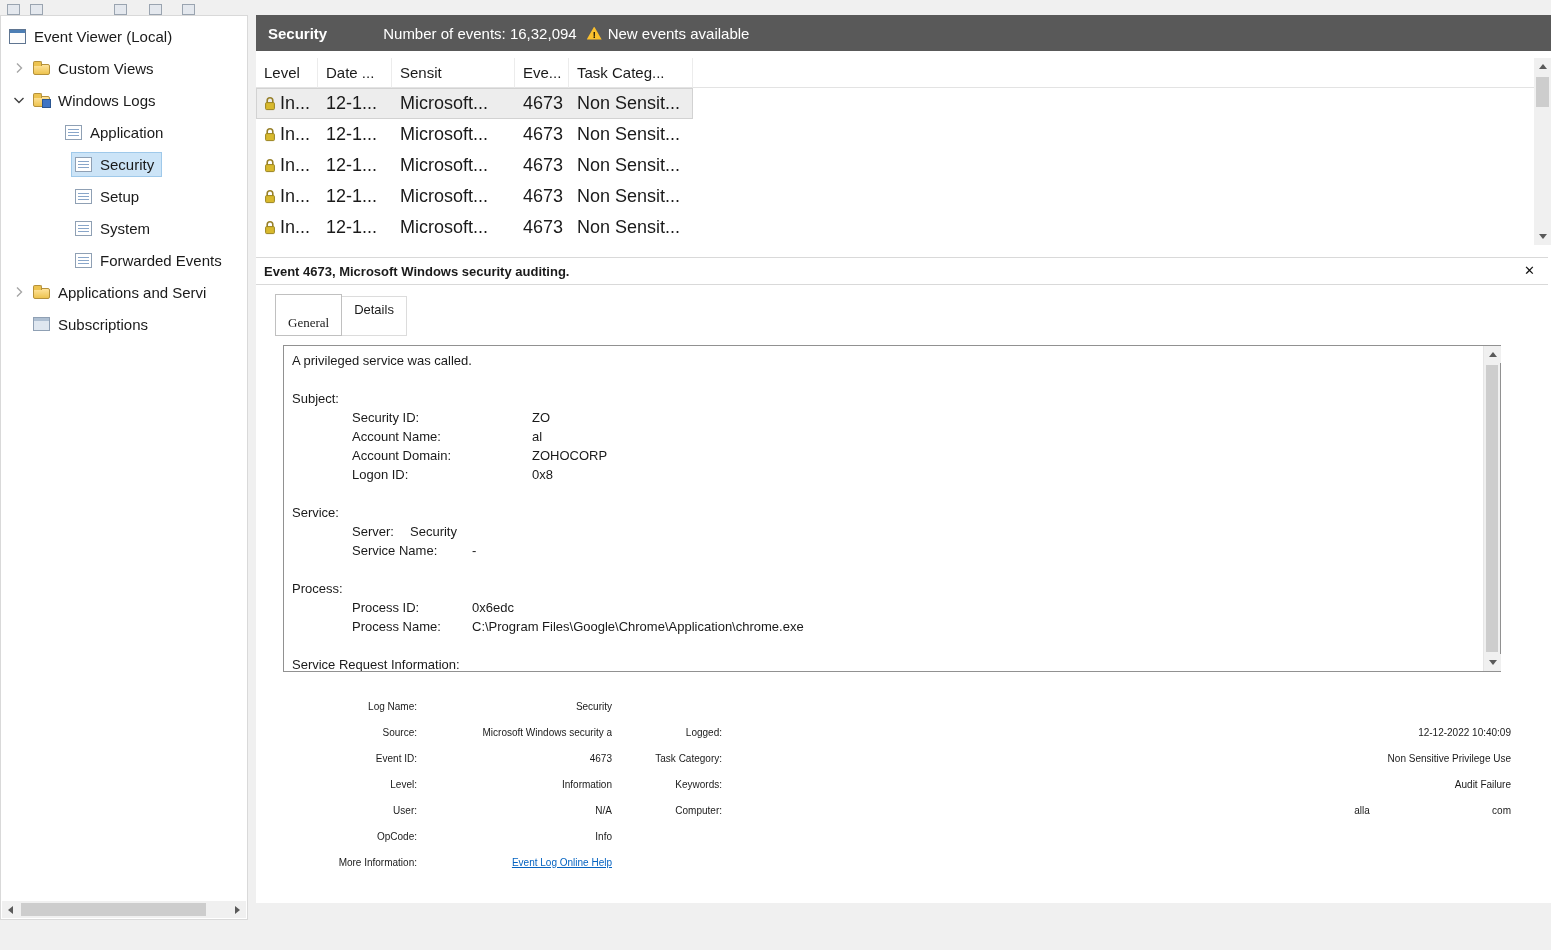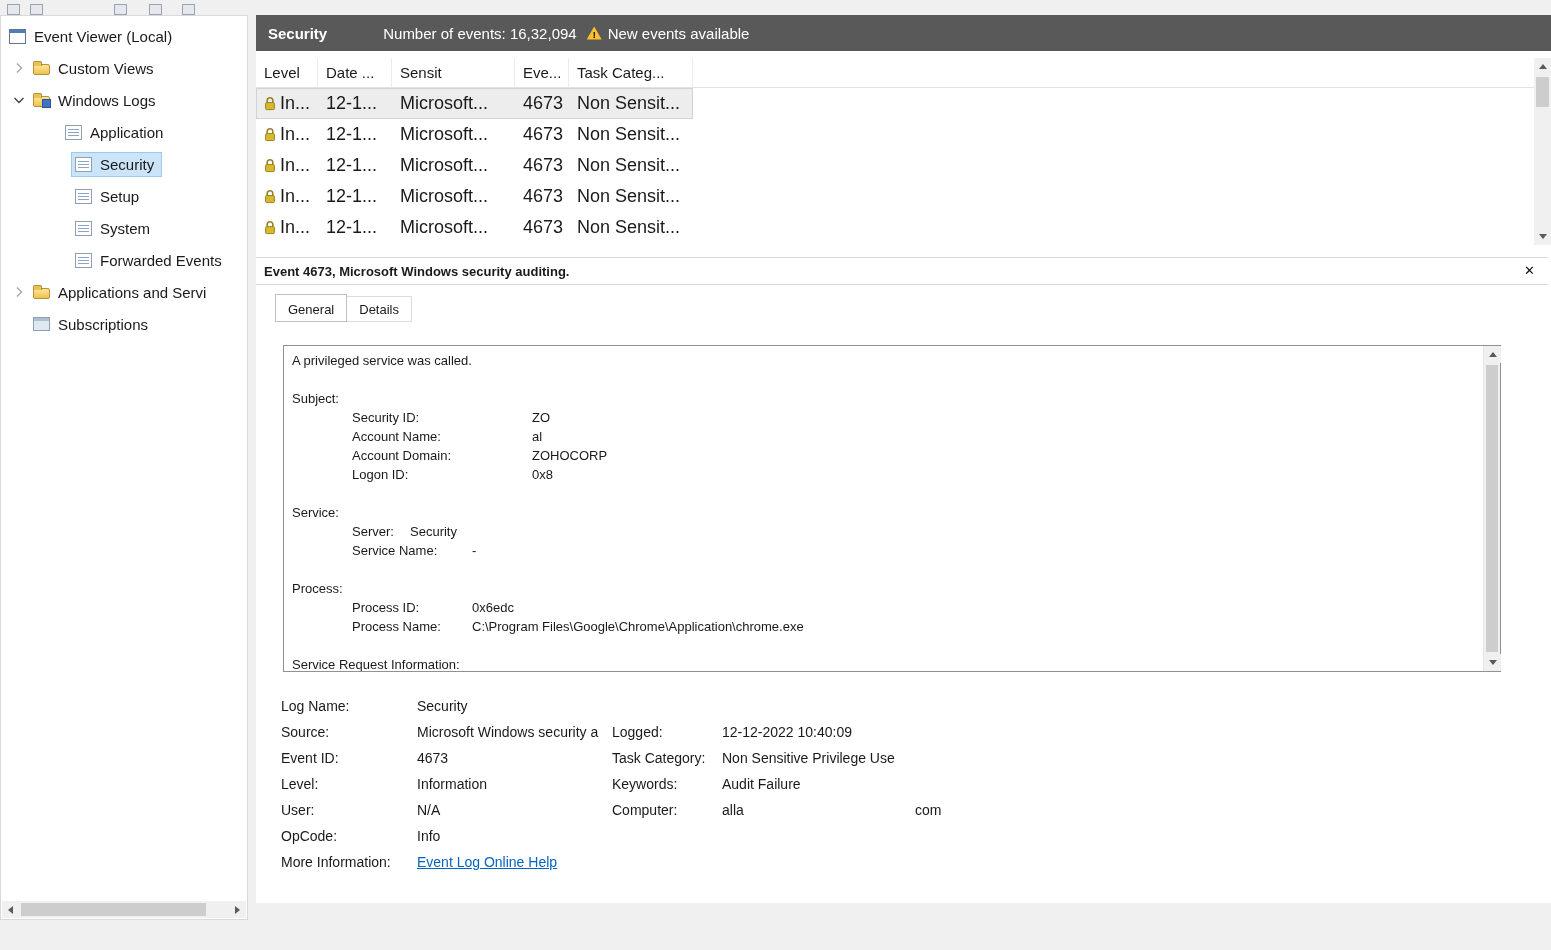--- a/index.html
+++ b/index.html
@@ -57,29 +57,29 @@
   .tr.selected { background: #ededed; outline: 1px solid #d2d2d2; outline-offset: -1px; }
   .td { padding-left: 8px; white-space: nowrap; overflow: hidden; display: flex; align-items: center; height: 100%; }
   .lock { margin-right: 4px; flex: none; }
   .list-vscroll { position: absolute; top: 43px; right: 0; height: 187px; }
 
   
   .detail-title { position: absolute; top: 242px; left: 0; right: 3px; height: 28px; border-top: 1px solid #d9d9d9; border-bottom: 1px solid #d9d9d9; display: flex; align-items: center; padding-left: 8px; font-size: 13px; font-weight: bold; }
   .close { position: absolute; right: 16px; top: 248px; font-size: 13px; color: #111; cursor: pointer; }
   .tabs { position: absolute; top: 281px; left: 19px; display: flex; font-size: 13px; }
   .tab { padding: 5px 12px 4px; border: 1px solid #dcdcdc; background: #fff; margin-right: -1px; cursor: pointer; }
-  .tab.active { border-color: #c0c0c0; position: relative; z-index: 2; margin-top: -2px; padding-top: 7px; }
+  .tab.active { border-color: #c0c0c0; position: relative; z-index: 2; margin-top: -2px; padding-top: 20px; font-family: Liberation Serif, serif; }
   .desc-box { position: absolute; top: 330px; left: 27px; width: 1218px; height: 327px; border: 1px solid #919191; background: #fff; }
   .desc-content { position: absolute; top: 0; left: 0; right: 17px; bottom: 0; padding: 5px 8px; font-size: 13px; line-height: 19px; overflow: hidden; }
   .bl { min-height: 19px; white-space: nowrap; }
   .bl.pair { display: flex; padding-left: 60px; }
   .bl-l { flex: none; }
   .desc-vscroll { position: absolute; top: 0; right: 0; bottom: 0; border-left: 1px solid #e6e6e6; }
 
-  .fields { position: absolute; top: 678px; left: 25px; right: 40px; font-size: 14px; }
+  .fields { position: absolute; top: 678px; left: 25px; right: 40px; font-size: 10px; text-align: right; }
   .frow { display: flex; height: 26px; align-items: center; }
   .fl { width: 136px; flex: none; }
   .fv { width: 195px; flex: none; white-space: nowrap; overflow: hidden; }
   .frl { width: 110px; flex: none; }
   .frv { flex: 1; white-space: pre; overflow: hidden; }
   .link { color: #0563c1; text-decoration: underline; }
 </style>
 </head>
 <body>
 

